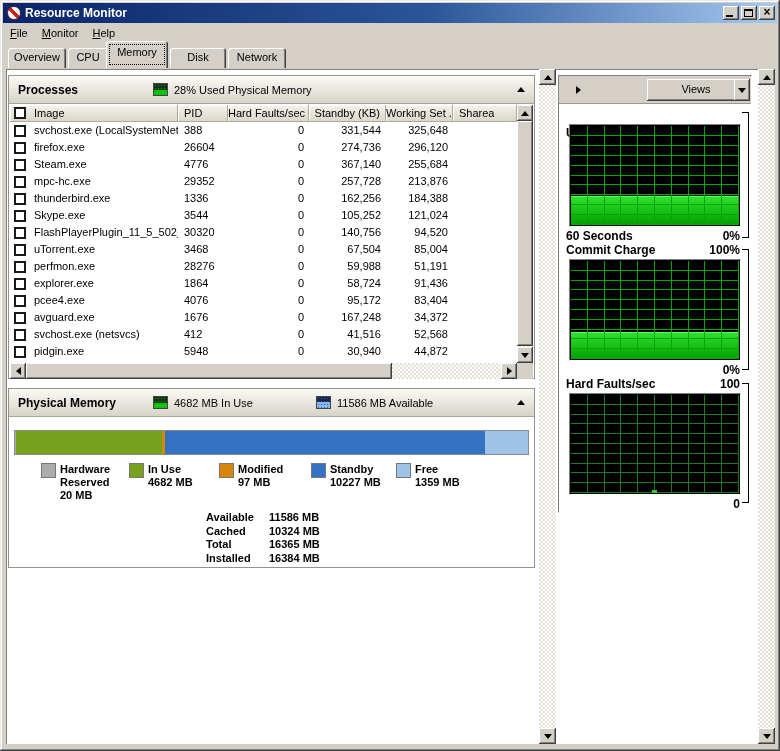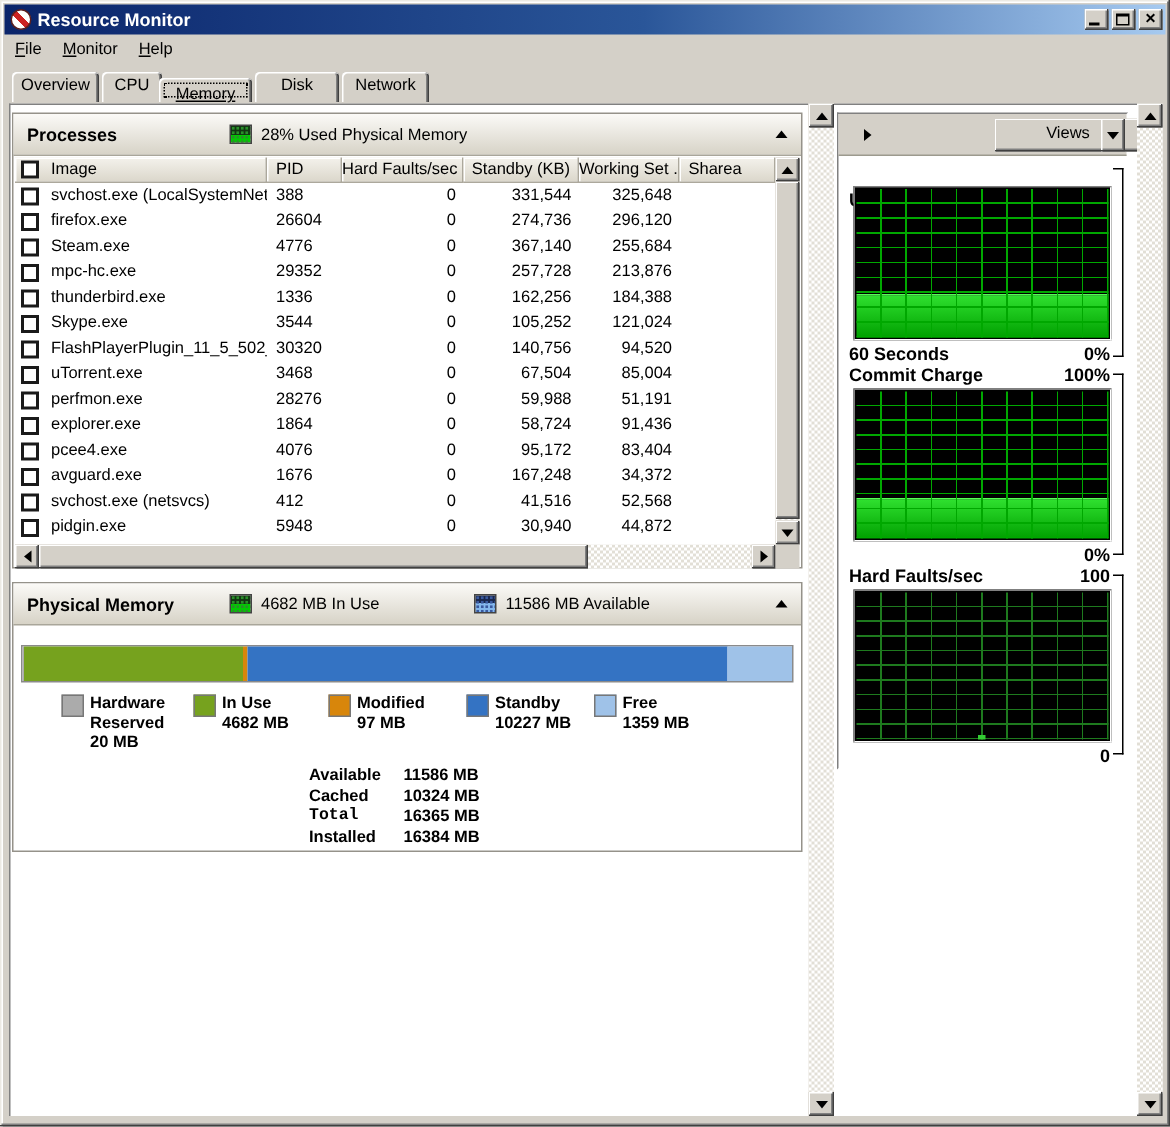--- a/index.html
+++ b/index.html
@@ -25,22 +25,22 @@
   .glyph-close{position:absolute;left:0;top:-1px;width:16px;text-align:center;font-weight:bold;font-size:12px;}
   
   .menubar{left:3px;top:23px;width:774px;height:20px;display:flex;align-items:center;}
   .menu-item{display:inline-block;padding:2px 7px;}
   .menu-item::first-letter{text-decoration:underline;}
   
   .tabbar{left:3px;top:43px;width:774px;height:25px;}
   .tab{position:absolute;bottom:0;height:20px;background:#D4D0C8;text-align:center;line-height:19px;
     border-radius:3px 3px 0 0;
     box-shadow:inset 1px 1px #fff, inset -1px 0 #404040, inset -2px 0 #808080;}
-  .tab.selected{height:16px;line-height:22px;z-index:2;
-    box-shadow:inset 1px 1px #fff, inset -1px 0 #404040, inset -2px 0 #808080;text-decoration:underline;}
+  .tab.selected{height:27px;line-height:22px;z-index:2;
+    box-shadow:inset 1px 1px #fff, inset -1px 0 #404040, inset -2px 0 #808080;}
   .tab.selected .focusbox{position:absolute;inset:3px 3px 3px 3px;border:1px dotted #000;}
   
   .pane{background:#fff;}
   .leftpane{left:6px;top:69px;width:533px;height:675px;border-left:1px solid #808080;border-top:1px solid #808080;}
   .rightpane{left:556px;top:69px;width:202px;height:675px;border-top:1px solid #808080;}
   
   .sb-track{background:#fff;background-image:repeating-conic-gradient(#E2DFD6 0 90deg,#fff 90deg 180deg);background-size:4px 4px;}
   .sb-btn{position:absolute;background:#D4D0C8;display:flex;align-items:center;justify-content:center;
     box-shadow:inset -1px -1px #404040, inset 1px 1px #fff, inset -2px -2px #808080;}
   .sb-thumb{position:absolute;background:#D4D0C8;
@@ -85,21 +85,21 @@
   .legend-item{position:absolute;top:74px;display:flex;font-weight:bold;line-height:13px;}
   .swatch{width:15px;height:15px;border:1px solid #777;margin-right:4px;flex:none;}
   .leg-text{width:72px;}
   .stat-label{position:absolute;left:197px;font-weight:bold;}
   .stat-value{position:absolute;left:260px;font-weight:bold;}
   
   .rightbox{left:558px;top:75px;width:194px;height:438px;background:#fff;
     border:1px solid;border-color:#808080 #fff #fff #808080;}
   .views-toolbar{left:559px;top:76px;width:192px;height:28px;background:#D4D0C8;border-bottom:1px solid #9C9A8E;}
   .expand-btn{position:absolute;left:8px;top:4px;width:22px;height:20px;display:flex;align-items:center;justify-content:center;}
-  .views-btn{position:absolute;left:104px;top:3px;width:98px;height:22px;background:#D4D0C8;text-align:center;line-height:21px;
+  .views-btn{position:absolute;left:88px;top:3px;width:98px;height:22px;background:#D4D0C8;text-align:center;line-height:21px;
     box-shadow:inset -1px -1px #404040, inset 1px 1px #fff, inset -2px -2px #808080;}
   .views-drop{position:absolute;left:175px;top:3px;width:16px;height:22px;background:#D4D0C8;display:flex;align-items:center;justify-content:center;
     box-shadow:inset -1px -1px #404040, inset 1px 1px #fff, inset -2px -2px #808080;}
   
   .g-row{position:absolute;left:566px;width:174px;height:14px;display:flex;justify-content:space-between;
     font-weight:bold;font-size:12px;line-height:14px;white-space:nowrap;}
   .graph{position:absolute;left:569px;width:172px;background:#000;border:1px solid;border-color:#808080 #fff #fff #808080;}
   .graph .fill{position:absolute;left:1px;right:1px;bottom:1px;background:linear-gradient(to bottom,#2FE02F,#00A000);border-top:1px solid #55FF55;}
   .graph .grid{position:absolute;inset:1px;
     background-image:repeating-linear-gradient(to right,transparent 0 calc(10% - 1px),var(--g) calc(10% - 1px) 10%),
@@ -396,21 +396,21 @@
     </div>
     <div class="legend-item" style="left:387px;">
       <span class="swatch" style="background-color: rgb(159, 194, 232);"></span>
       <span class="leg-text"><span>Free</span><br><span>1359 MB</span></span>
     </div>
 
     <span class="stat-label" style="top:122px;">Available</span>
     <span class="stat-value" style="top:122px;">11586 MB</span>
     <span class="stat-label" style="top:136px;">Cached</span>
     <span class="stat-value" style="top:136px;">10324 MB</span>
-    <span class="stat-label" style="top:149px;font-family:Liberation Mono, monospace;">Total</span>
+    <span class="stat-label" style="top:149px;">Total</span>
     <span class="stat-value" style="top:149px;">16365 MB</span>
     <span class="stat-label" style="top:163px;">Installed</span>
     <span class="stat-value" style="top:163px;">16384 MB</span>
   </div>
 
   <div class="abs rightbox"></div>
   <div class="abs views-toolbar">
     <div class="expand-btn">
         <span class="tri tri-right" style="border-left-color:#000;"></span>
       </div>

